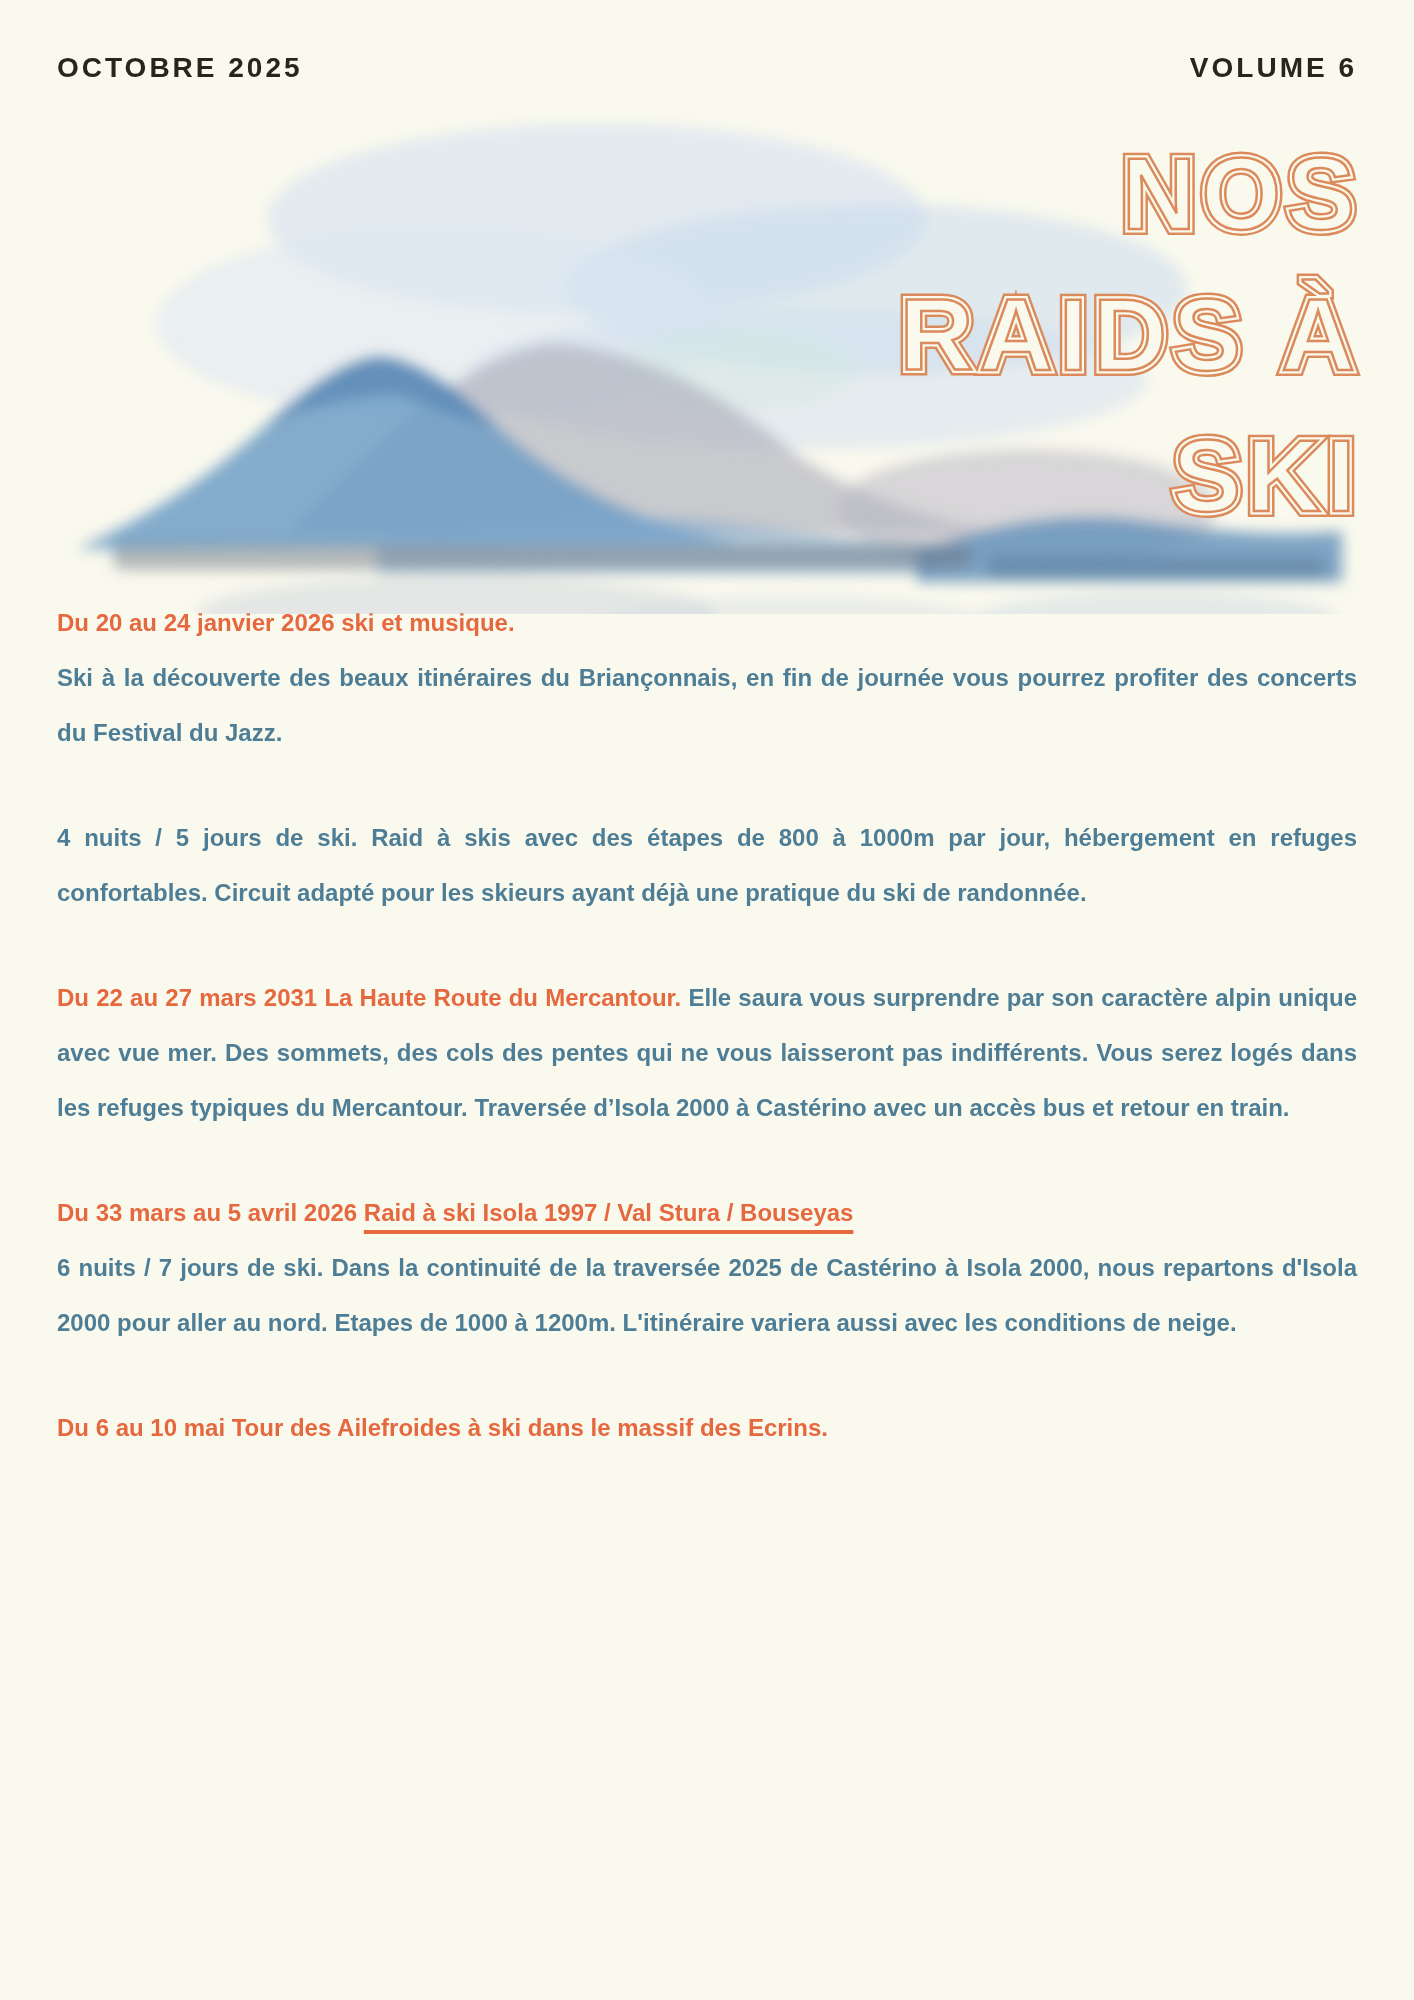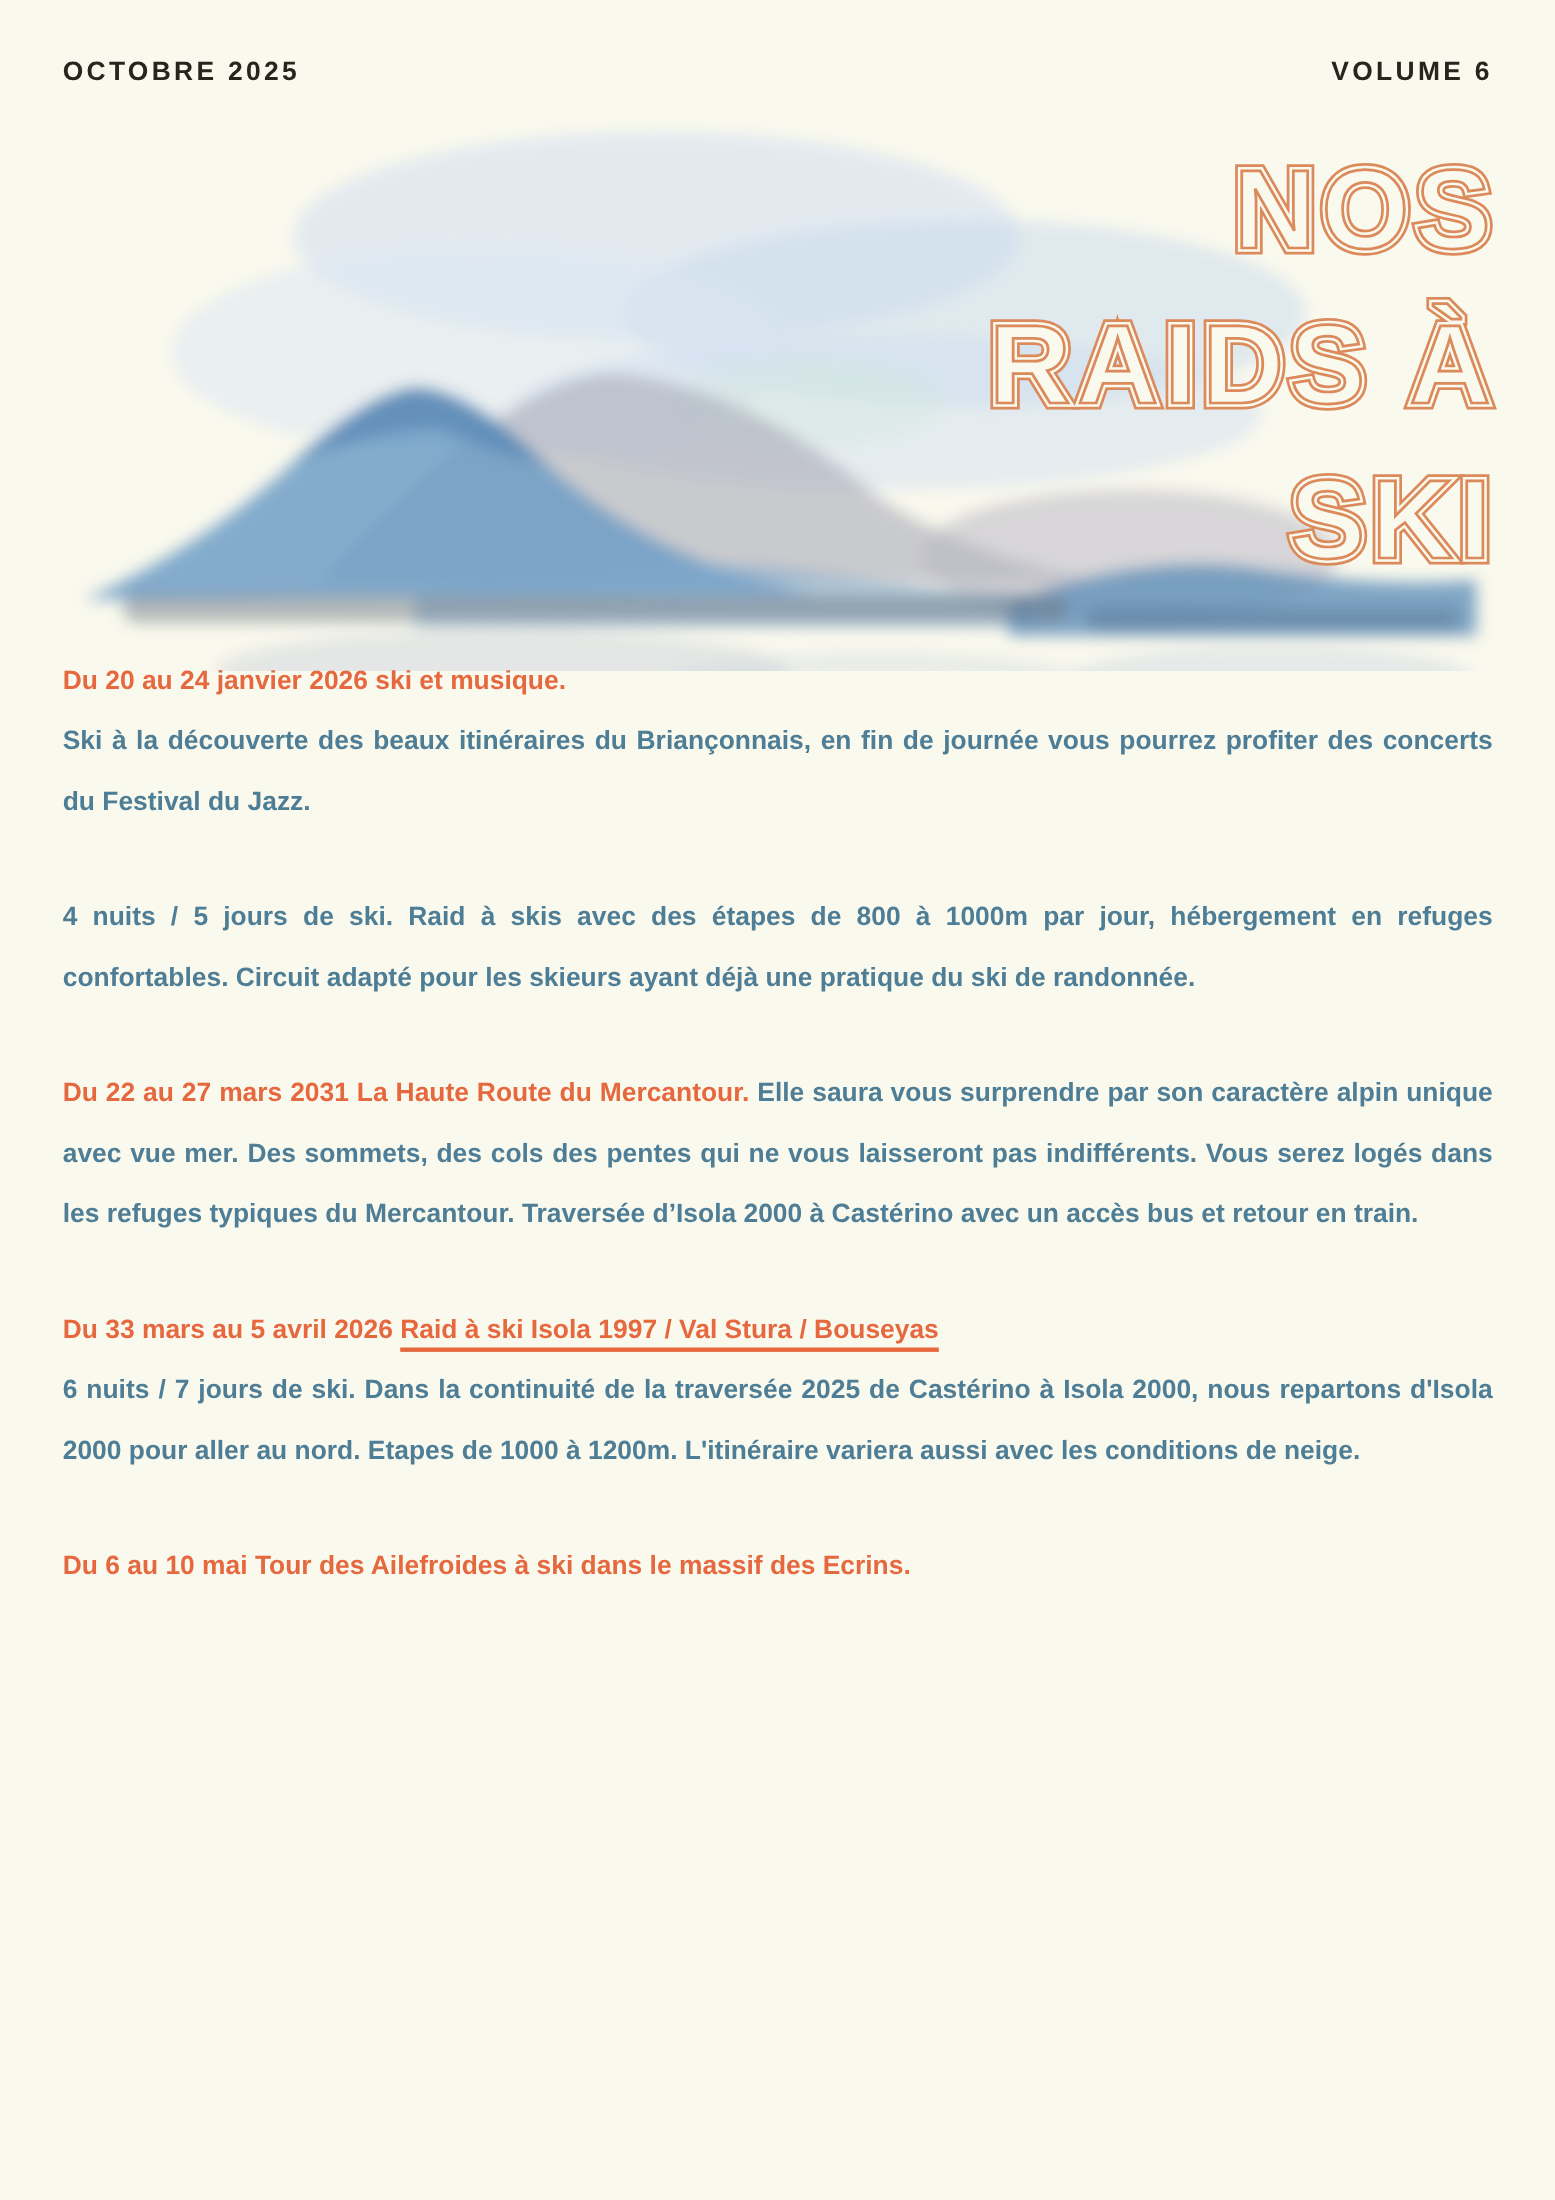--- a/index.html
+++ b/index.html
@@ -17,21 +17,21 @@
     overflow:hidden;
     font-family:"Liberation Sans", sans-serif;
   }
   .page{padding:0 57px;position:relative;height:100%;}
 
   
   .masthead{
     display:flex;justify-content:space-between;align-items:flex-start;
     padding-top:52px;
     color:var(--ink);
-    font-size:24px;font-weight:bold;letter-spacing:3px;
+    font-size:28px;font-weight:bold;letter-spacing:3px;
   }
 
   
   .hero{position:relative;height:505px;}
   .hero svg{position:absolute;left:-20px;top:-10px;}
 
   .title-stack{
     position:absolute;top:40px;right:-4px;
     display:grid;
     font-size:102px;line-height:141px;font-weight:bold;letter-spacing:6px;

